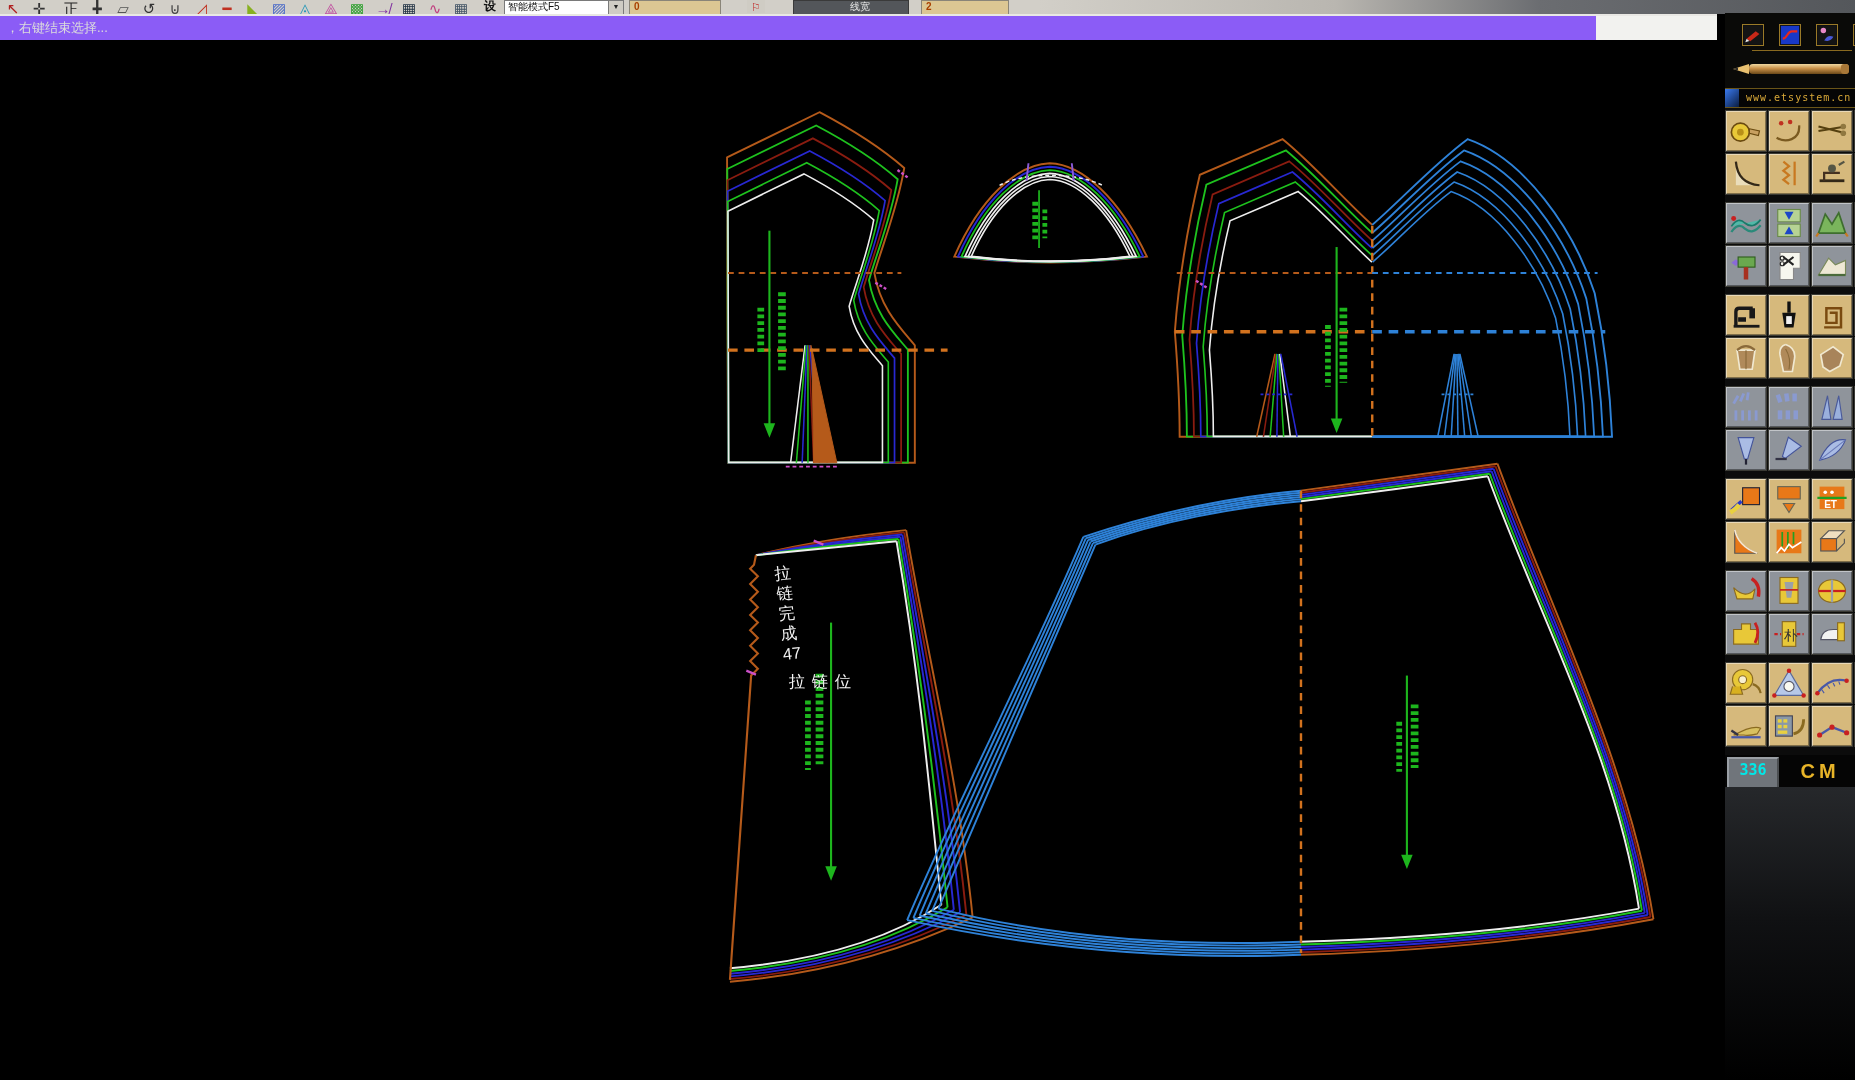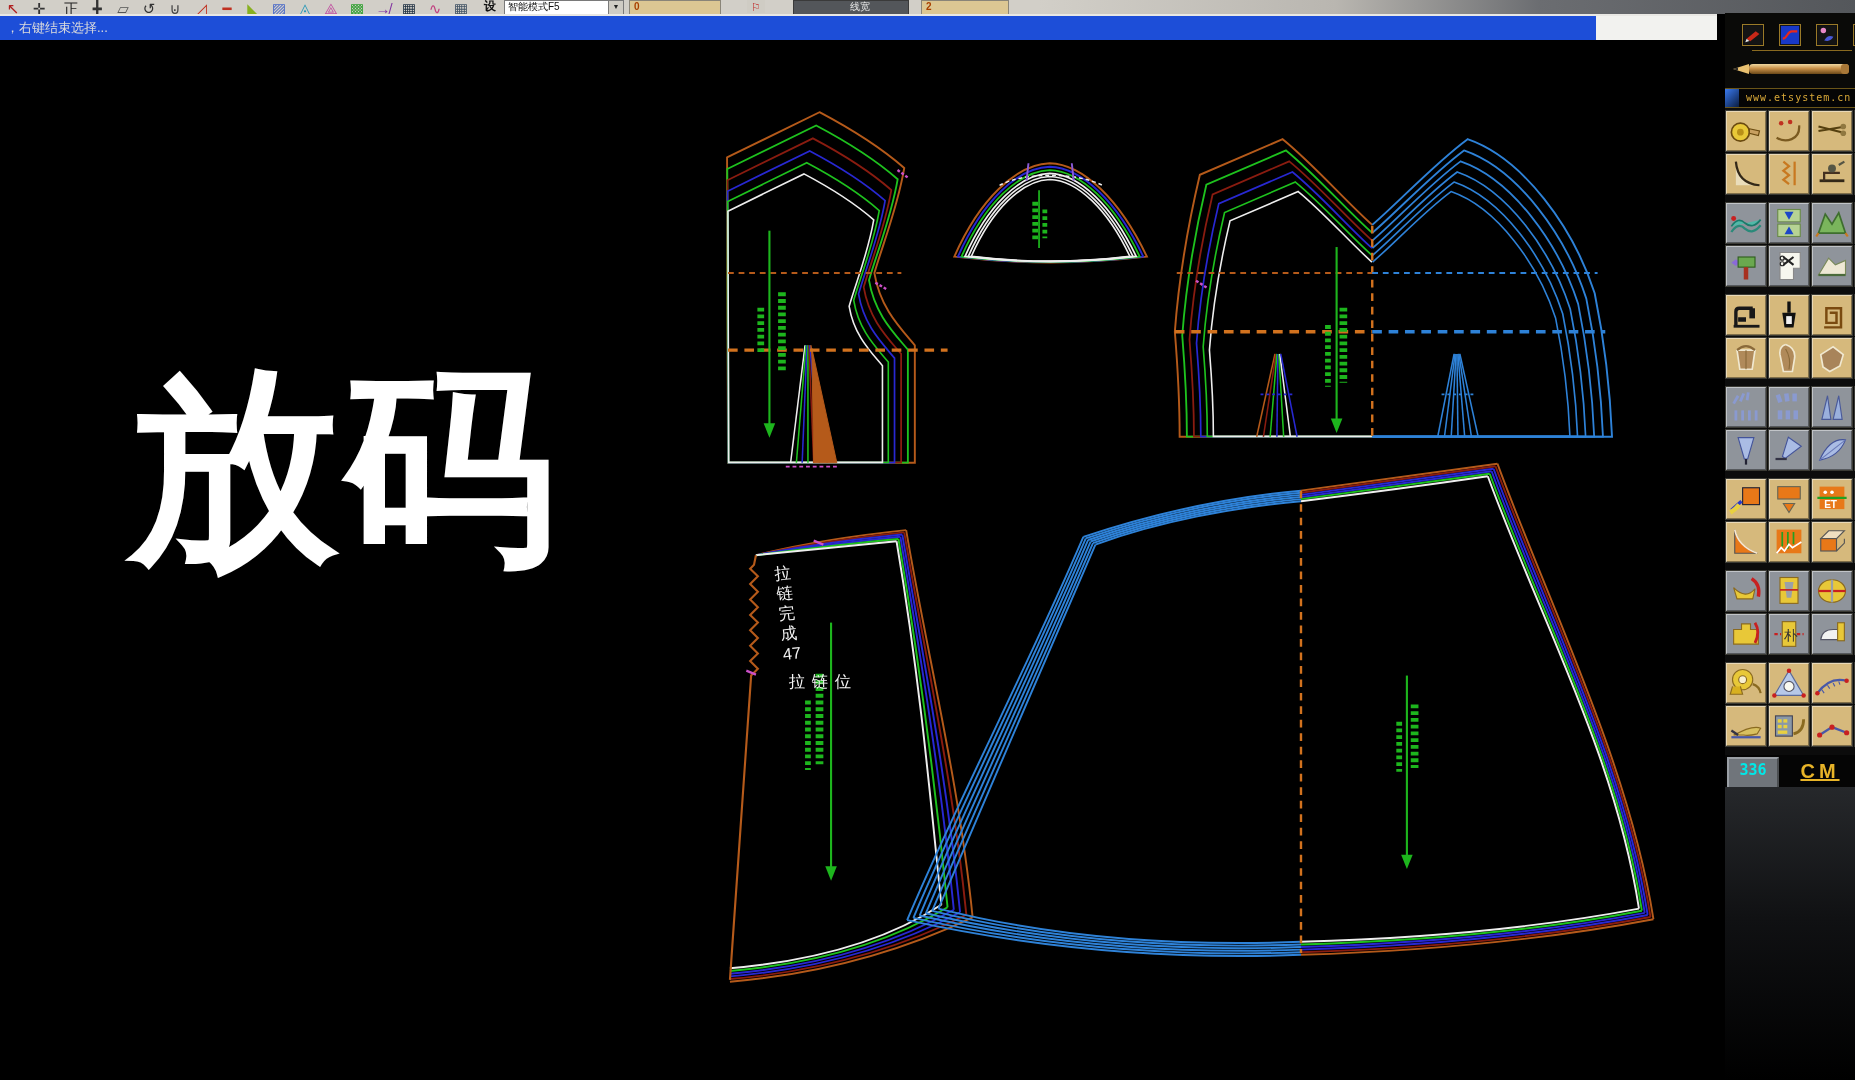--- a/index.html
+++ b/index.html
@@ -18,21 +18,21 @@
   .drop-btn{width:14px;height:13px;background:#cfccc4;border:1px solid #7a7a7a;
     font-size:7px;line-height:12px;text-align:center;color:#222;}
   .tanfield{height:13px;background:#dcc793;border:1px solid #8a8578;font-size:10px;line-height:12px;
     padding-left:4px;color:#a84000;font-weight:bold;}
   .darklabel{height:13px;background:#53565a;border:1px solid #3a3a3a;color:#e8e8e8;font-size:10px;
     line-height:12px;text-align:center;}
   .pagestub{width:18px;height:13px;background:#cfccc4;display:flex;justify-content:center;margin-left:26px;
     align-items:flex-start;font-size:11px;line-height:15px;color:#c02020;}
   .shez{font-size:12px;font-weight:bold;color:#111;margin:0 2px 0 10px;line-height:13px;}
   
-  #statusbar{position:absolute;left:0;top:14px;width:1596px;height:26px;background:#1d4ed8;
+  #statusbar{position:absolute;left:0;top:14px;width:1596px;height:26px;background:#8b5cf6;
     border-top:2px solid #e9e8e4;color:#dcdcdc;font-size:13px;line-height:24px;padding-left:6px;
     box-sizing:border-box;white-space:nowrap;overflow:hidden;}
   #statusbar-right{position:absolute;left:1596px;top:14px;width:121px;height:26px;background:#f2f2ef;
     border-top:2px solid #e9e8e4;box-sizing:border-box;}
   
   #canvas{position:absolute;left:0;top:40px;width:1717px;height:1040px;background:#000;overflow:hidden;}
   #cv{position:absolute;left:0;top:0;}
   .bigtext{position:absolute;color:#fff;font-weight:900;white-space:nowrap;z-index:5;
     font-family:"Liberation Sans","DejaVu Sans",sans-serif;}
   #bigtext1{left:128px;top:322px;font-size:212px;line-height:1;letter-spacing:4px;}
@@ -58,21 +58,21 @@
   .grow{display:flex;height:42px;margin-bottom:1px;}
   .cell{width:42px;height:42px;margin-right:1px;flex:0 0 auto;box-sizing:border-box;border:1px solid #3a3a34;
     box-shadow:inset 1px 1px 0 rgba(255,255,255,.45), inset -1px -1px 0 rgba(0,0,0,.4);
     display:flex;align-items:center;justify-content:center;}
   .cell svg{width:36px;height:36px;display:block;}
   #sb-unit{position:absolute;left:0;top:742px;width:138px;height:32px;background:#050505;}
   #sb-counter{position:absolute;left:2px;top:2px;width:52px;height:34px;background:#70757b;
     border:2px outset #9a9fa5;box-sizing:border-box;color:#00e8e8;font-weight:bold;font-size:15px;
     text-align:center;line-height:23px;font-family:"DejaVu Sans Mono","Liberation Mono",monospace;}
   #sb-cm{position:absolute;left:60px;top:0;width:70px;height:32px;color:#e8b428;font-weight:900;
-    font-size:20px;letter-spacing:4px;text-align:center;line-height:32px;text-decoration:underline;}
+    font-size:20px;letter-spacing:4px;text-align:center;line-height:32px;}
   #sb-sliver{position:absolute;left:133px;top:2px;width:5px;height:27px;background:#e8e8e4;}
   #sb-rest{position:absolute;left:0;top:774px;width:138px;height:293px;
     background:linear-gradient(to bottom,#26282b 0%,#101113 45%,#000 100%);}
 </style>
 </head>
 <body>
 
 <div id="stage">
 
   <div id="toolbar">
@@ -242,21 +242,20 @@
           <line x1="1428" y1="700" x2="1428" y2="888" stroke="#1db51d" stroke-width="2.2"></line>
           <polygon points="1422,886 1434,886 1428,901" fill="#1db51d"></polygon>
           <line x1="1436" y1="730" x2="1436" y2="796" stroke="#1db51d" stroke-width="8" stroke-dasharray="4,3"></line>
           <line x1="1420" y1="748" x2="1420" y2="800" stroke="#1db51d" stroke-width="6" stroke-dasharray="4,3"></line>
         </g>
         <g>
           <text x="776" y="600" fill="#f4f4f4" font-size="17" transform="rotate(-6 776 640)"><tspan x="776" dy="0">拉</tspan><tspan x="776" dy="21">链</tspan><tspan x="776" dy="21">完</tspan><tspan x="776" dy="21">成</tspan><tspan x="776" dy="21">47</tspan></text>
           <text x="786" y="712" fill="#f4f4f4" font-size="17" letter-spacing="7">拉链位</text>
         </g>
       </svg>
-    <div class="bigtext" id="bigtext1">放码</div>
   </div>
 
   <div id="sidebar">
     <div id="sb-head">
       <div class="sb-btn" style="left: 17px;">
           <svg viewBox="0 0 22 22">
             <rect x="1" y="1" width="20" height="20" fill="#141414"></rect>
             <path d="M4,15 L14,7 L18,10 L8,18 Z" fill="#c82818"></path>
             <path d="M4,15 l-1.5,4 4.5,-1.5" fill="#e8e8e8"></path>
           </svg>

